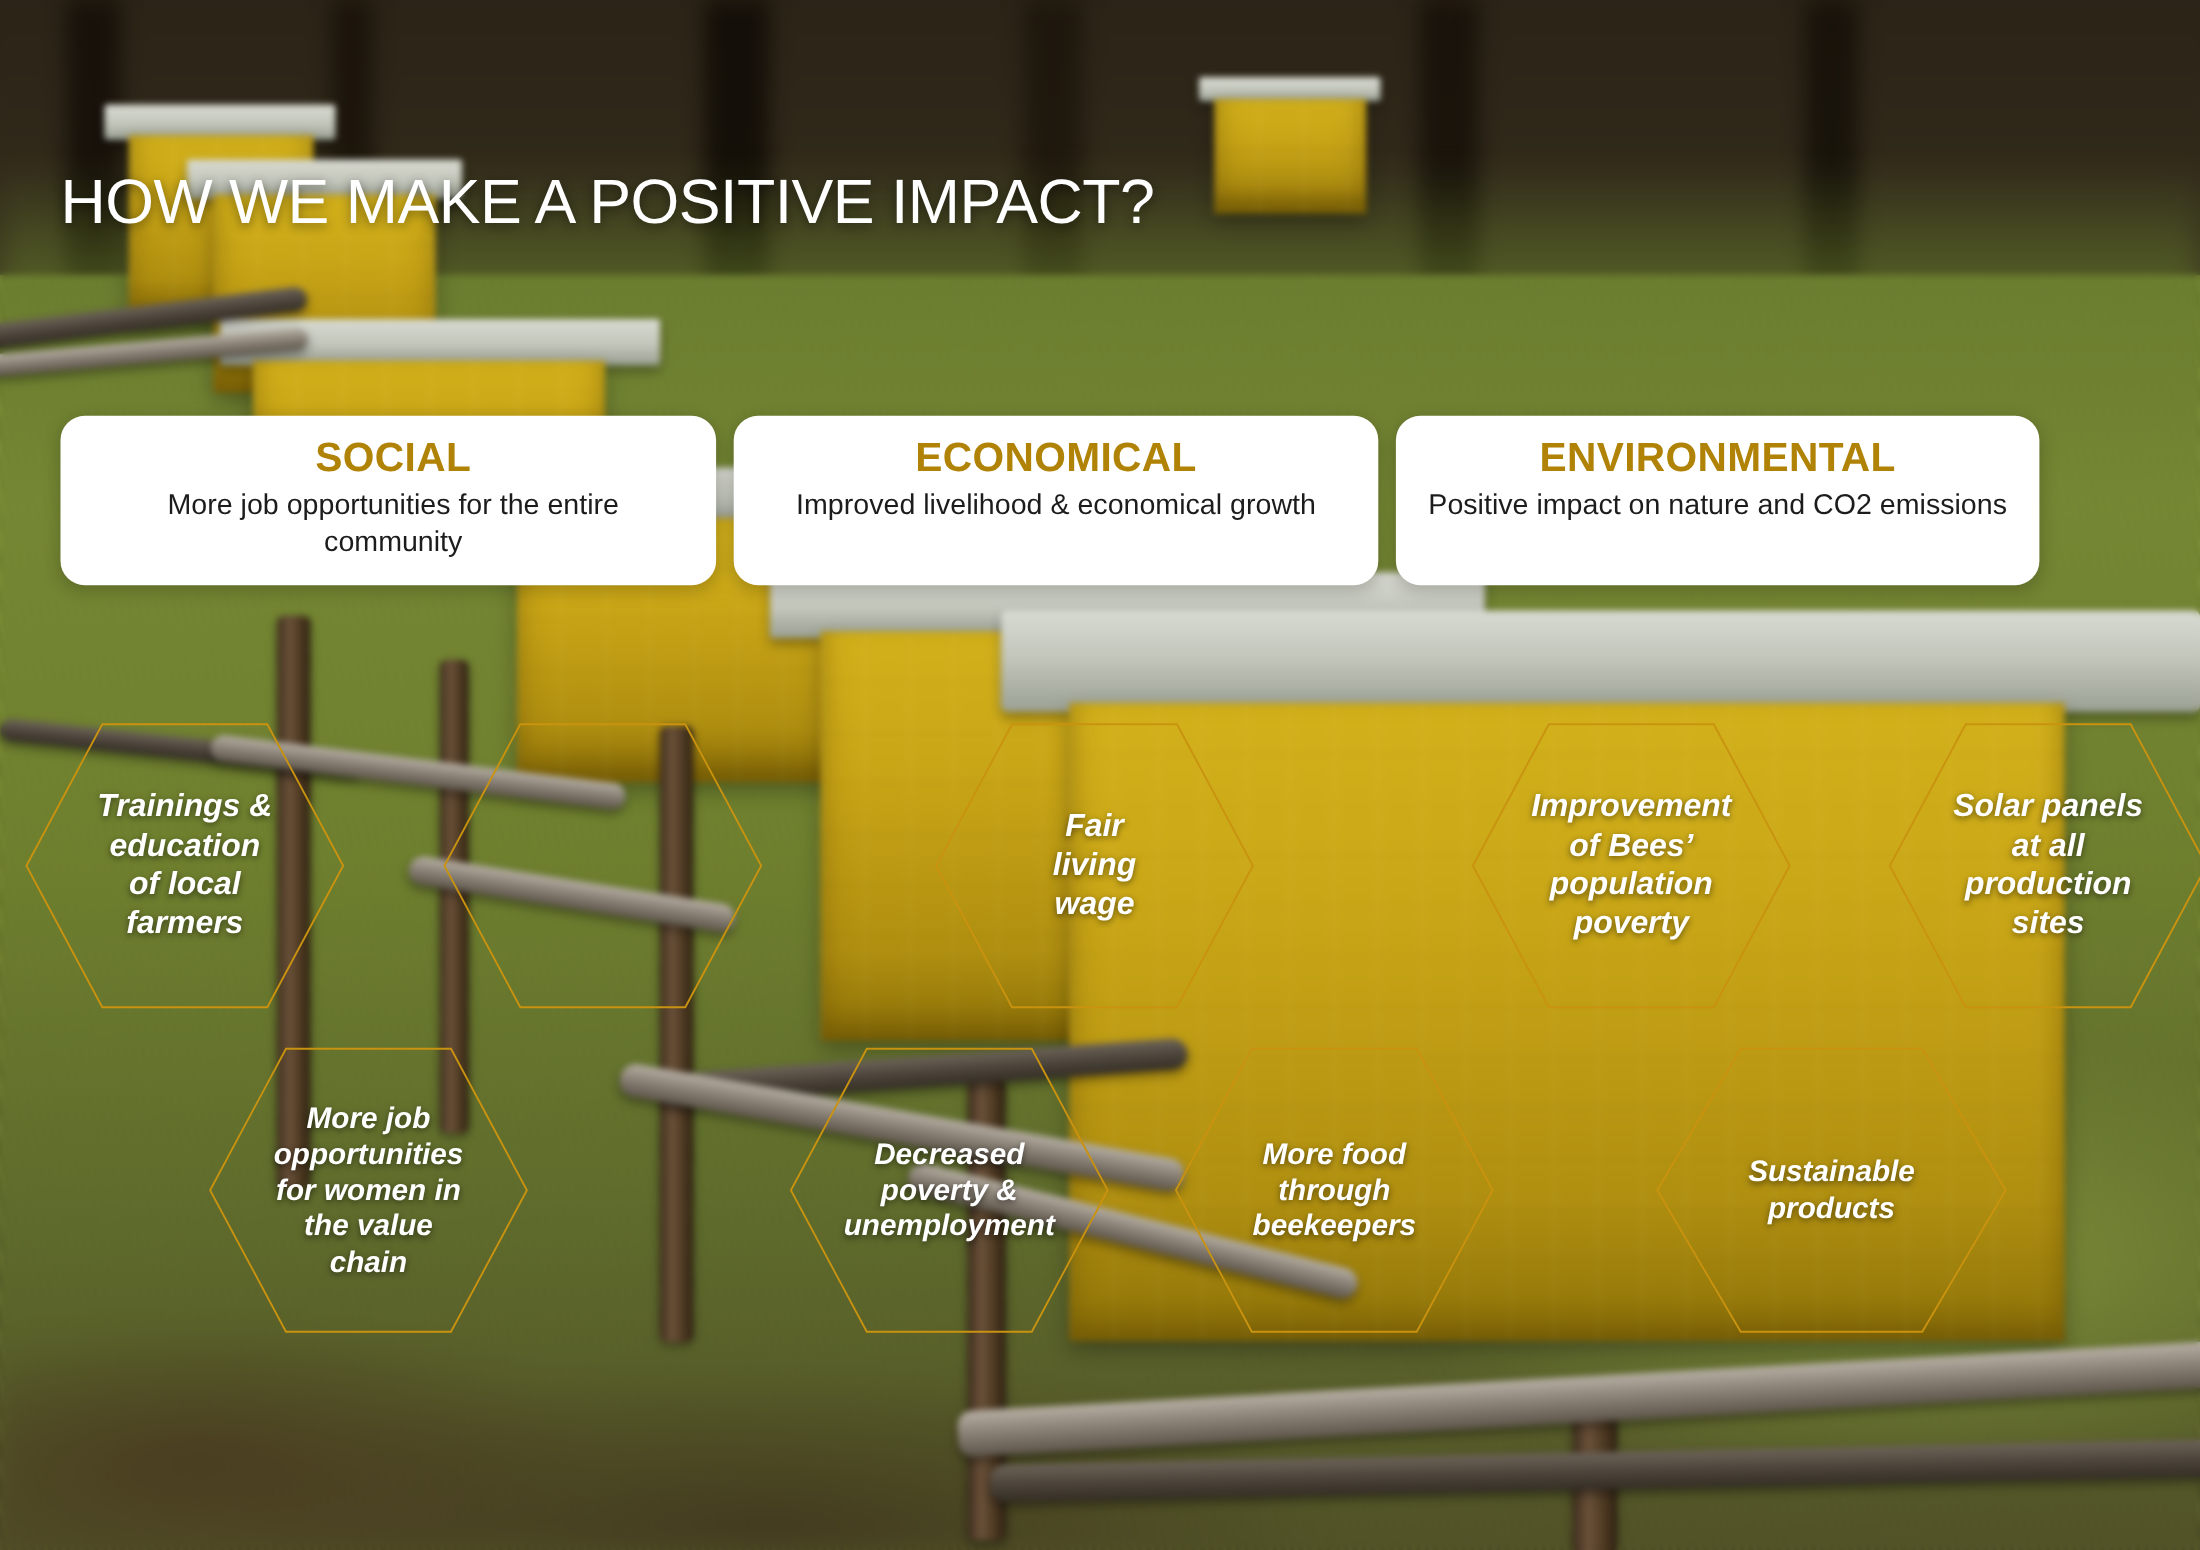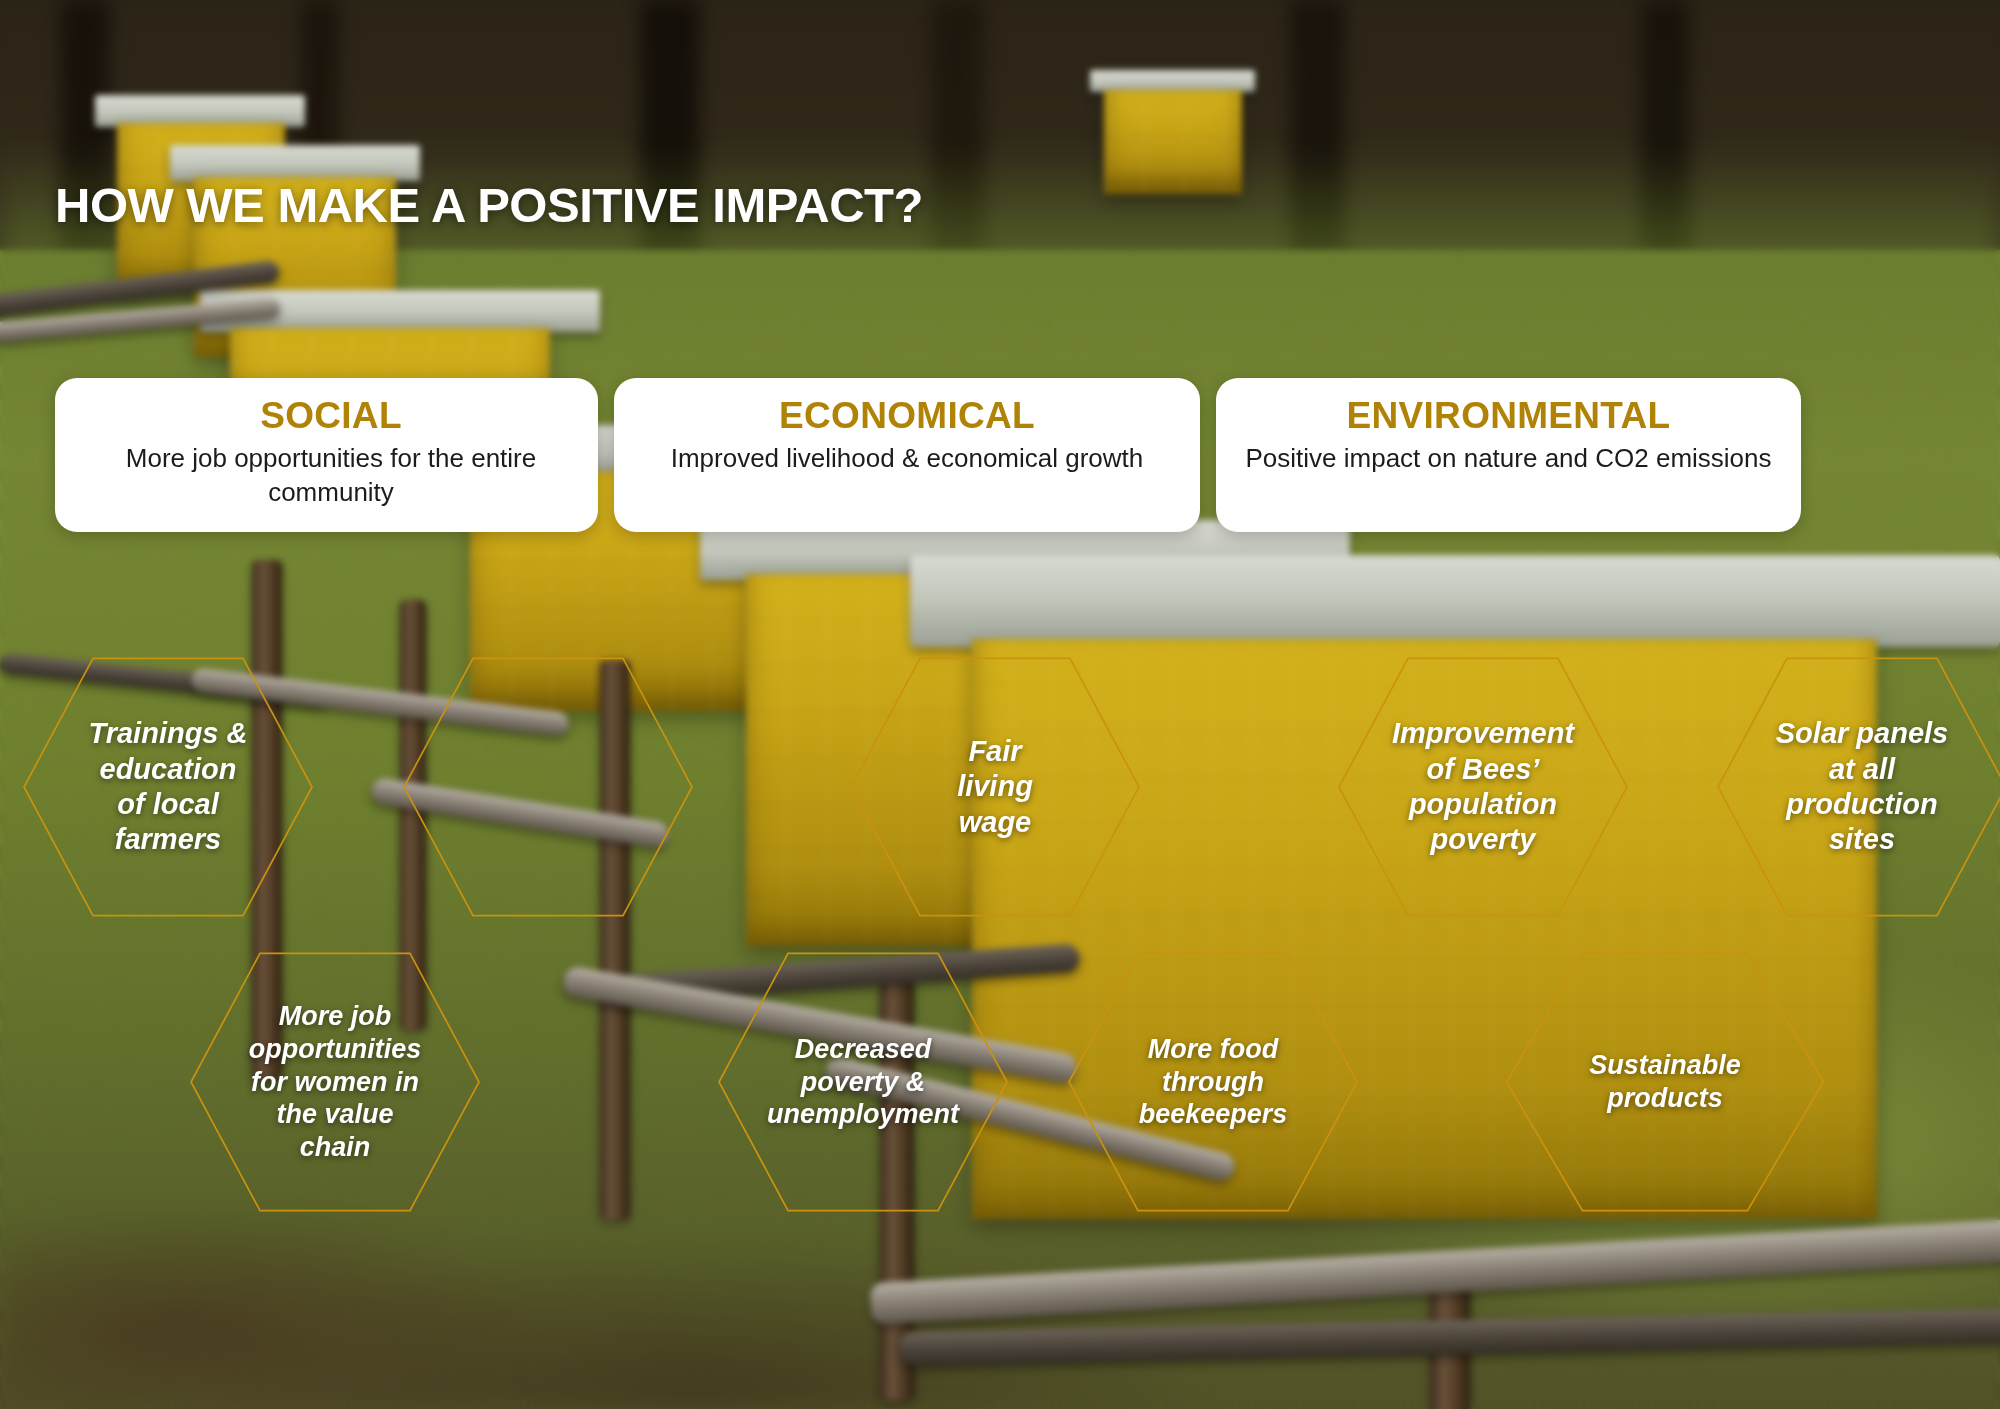--- a/index.html
+++ b/index.html
@@ -121,23 +121,23 @@
   .photo-blur {
     position: absolute; inset: -30px;
     backdrop-filter: blur(3px);
     pointer-events: none;
   }
 
   
   .title {
     position: absolute;
     left: 55px;
-    top: 177px;
-    font-size: 49px;
-    font-weight: 700;
+    top: 151px;
+    font-size: 57px;
+    font-weight: 400;
     letter-spacing: -0.5px;
     color: #ffffff;
     text-shadow: 0 2px 10px rgba(0,0,0,.45);
     white-space: nowrap;
   }
 
   
   .cards {
     position: absolute;
     left: 55px;
@@ -146,21 +146,21 @@
     display: flex;
     gap: 16px;
   }
   .card {
     background: #ffffff;
     border-radius: 22px;
     padding: 18px 26px 22px;
     text-align: center;
     box-shadow: 0 4px 16px rgba(0,0,0,.22);
   }
-  .card-1 { width: 543px; padding-left: 35px; }
+  .card-1 { width: 596px; padding-left: 35px; }
   .card-2 { width: 586px; }
   .card-3 { width: 585px; }
 
   .card-title {
     font-size: 37px;
     font-weight: 700;
     color: #b08307;
     letter-spacing: .3px;
     line-height: 1.08;
     margin-bottom: 6px;

